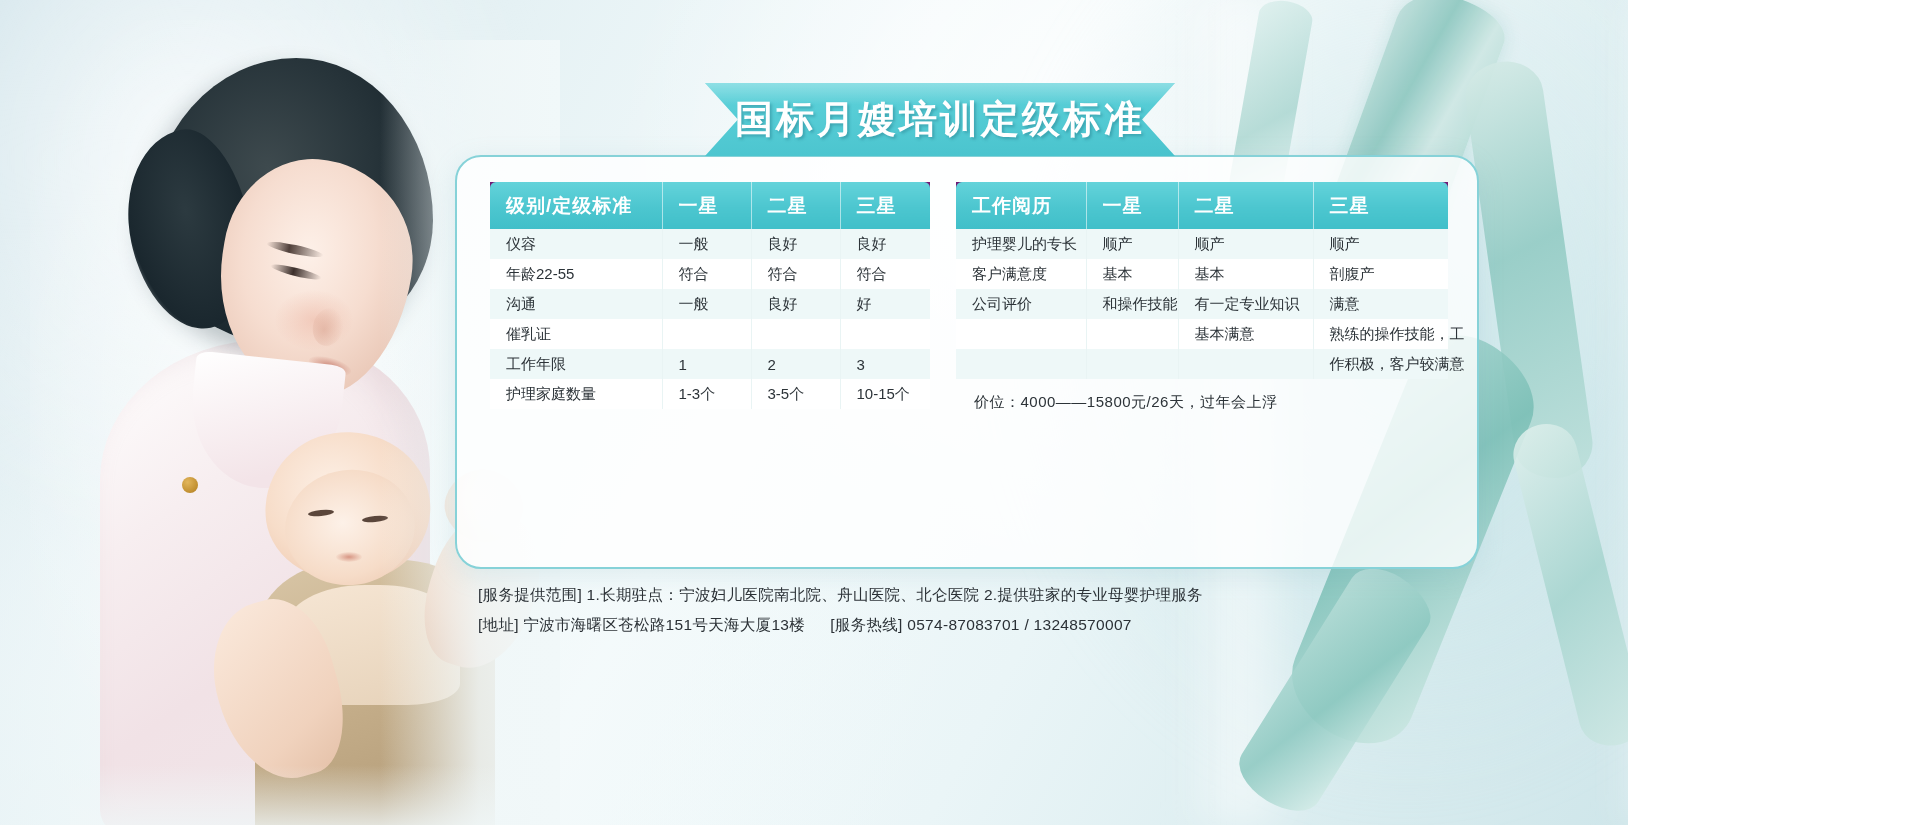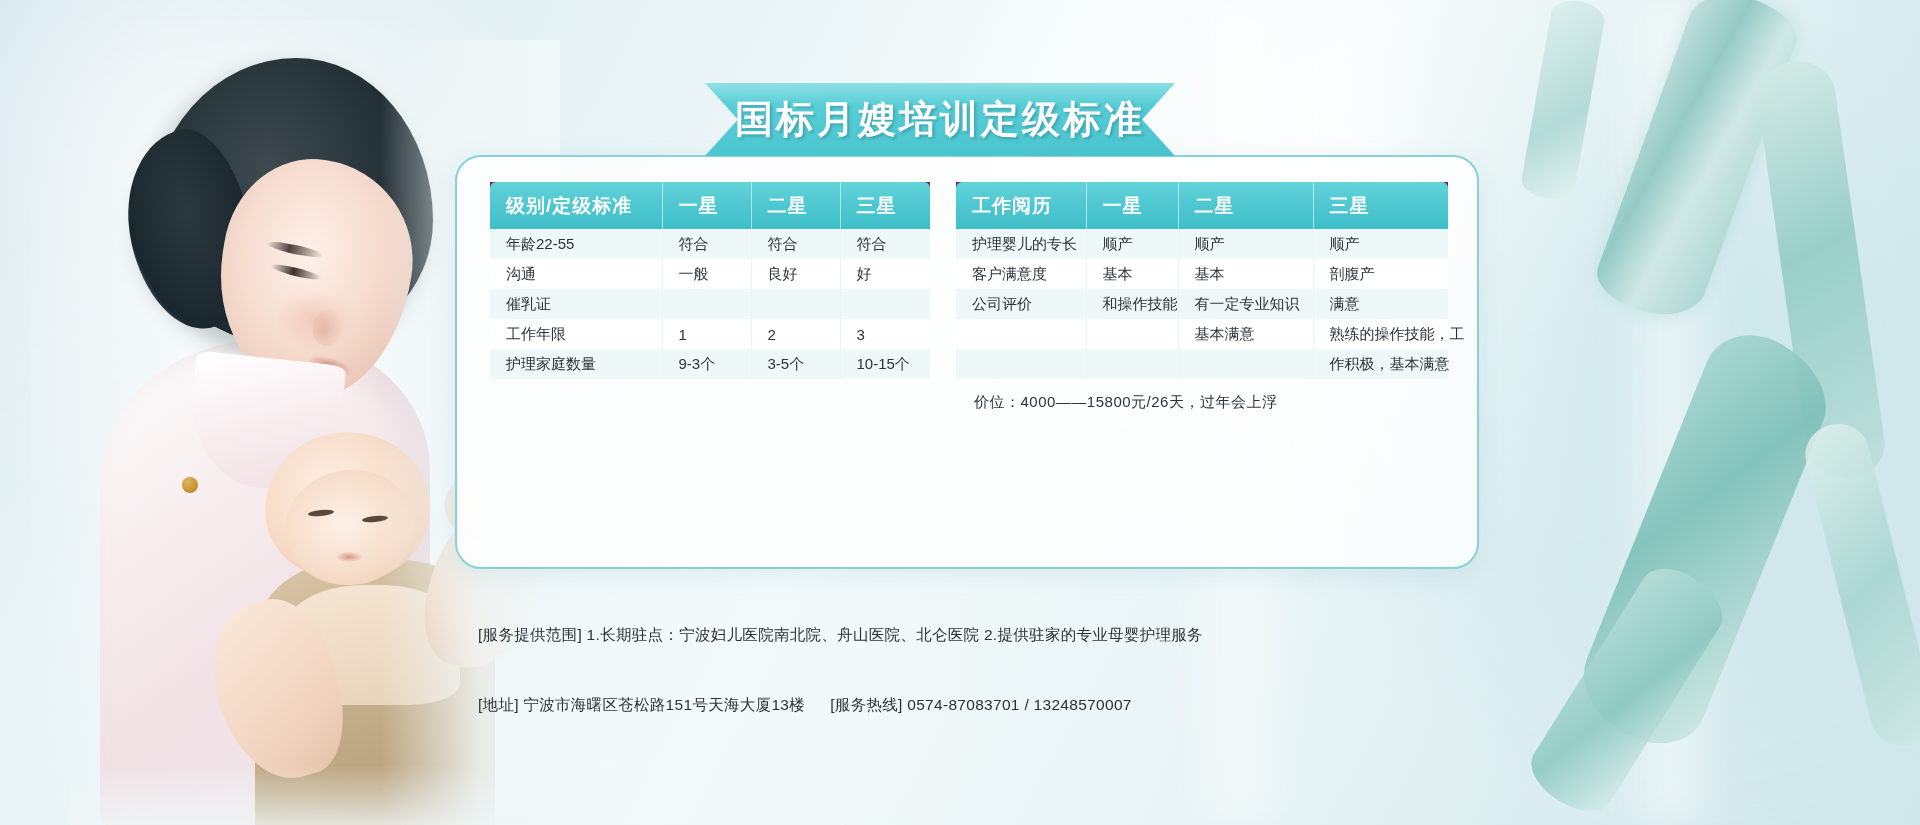--- a/index.html
+++ b/index.html
@@ -8,21 +8,21 @@
   }
   body {
     width: 1920px;
     height: 825px;
     overflow: hidden;
     font-family: "Liberation Sans", "DejaVu Sans", sans-serif;
   }
 
   #stage {
     position: relative;
-    width: 1920px;
+    width: 1628px;
     height: 825px;
     overflow: hidden;
     background: #eef6f7;
   }
 
   
   .bg-base {
     position: absolute;
     inset: 0;
     background:
@@ -418,21 +418,21 @@
 
   
   .footer {
     position: absolute;
     left: 478px; top: 580px;
     font-size: 15.5px;
     color: #2b3136;
     letter-spacing: .3px;
     line-height: 1.95;
   }
-  .footer .line { white-space: nowrap; margin-top: 40px; }
+  .footer .line { white-space: nowrap; }
   .footer .gap { display: inline-block; width: 16px; }
 </style>
 </head>
 <body>
 
 <div id="stage">
 
   <div class="bg-base"></div>
   <div class="bg-soft-1"></div>
   <div class="bg-soft-2"></div>
@@ -498,20 +498,26 @@
         <thead>
           <tr>
             <th>级别/定级标准</th>
             <th>一星</th>
             <th>二星</th>
             <th>三星</th>
           </tr>
         </thead>
         <tbody>
           <tr>
+            <td>仪容</td>
+            <td>一般</td>
+            <td>良好</td>
+            <td>良好</td>
+          </tr>
+          <tr>
             <td>年龄22-55</td>
             <td>符合</td>
             <td>符合</td>
             <td>符合</td>
           </tr>
           <tr>
             <td>沟通</td>
             <td>一般</td>
             <td>良好</td>
             <td>好</td>
@@ -523,21 +529,21 @@
             <td></td>
           </tr>
           <tr>
             <td>工作年限</td>
             <td>1</td>
             <td>2</td>
             <td>3</td>
           </tr>
           <tr>
             <td>护理家庭数量</td>
-            <td>9-3个</td>
+            <td>1-3个</td>
             <td>3-5个</td>
             <td>10-15个</td>
           </tr>
         </tbody>
       </table>
     </div>
 
     <div>
       <table class="t t-right">
         <colgroup>
@@ -576,21 +582,21 @@
           <tr>
             <td></td>
             <td></td>
             <td>基本满意</td>
             <td>熟练的操作技能，工</td>
           </tr>
           <tr>
             <td></td>
             <td></td>
             <td></td>
-            <td>作积极，基本满意</td>
+            <td>作积极，客户较满意</td>
           </tr>
         </tbody>
       </table>
       <div class="price-row">价位：4000——15800元/26天，过年会上浮</div>
     </div>
 
   </div>
 
   <div class="footer">
     <div class="line">[服务提供范围] 1.长期驻点：宁波妇儿医院南北院、舟山医院、北仑医院  2.提供驻家的专业母婴护理服务</div>

